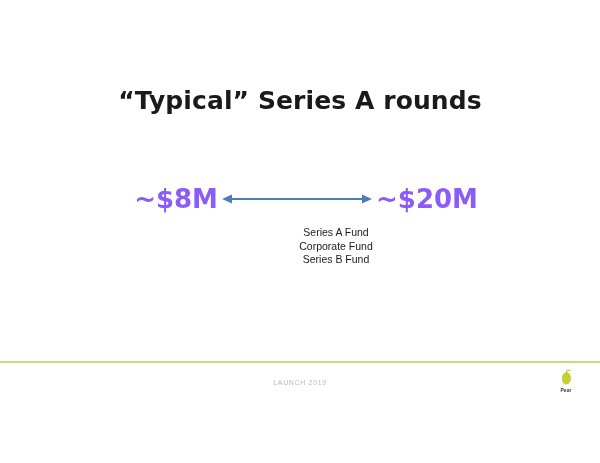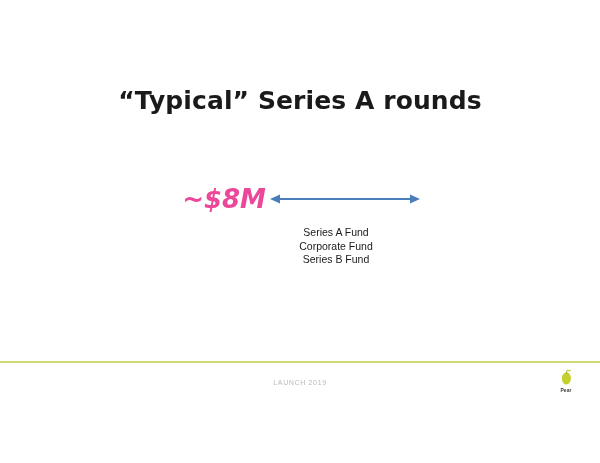--- a/index.html
+++ b/index.html
@@ -40,24 +40,23 @@
     width: 600px;
     height: 34px;
     display: flex;
     align-items: center;
     justify-content: center;
   }
   .range-value {
     font-family: "DejaVu Sans", sans-serif;
     font-size: 26px;
     font-weight: bold;
-    color: #ec4899;
+    color: #8b5cf6;
     white-space: nowrap;
     line-height: 1;
-    font-style: italic;
   }
   .range-value.left  { width: 90px; text-align: right; }
   .range-value.right { width: 96px; text-align: left; }
 
   .arrow-wrap {
     width: 158px;
     height: 20px;
     position: relative;
     display: flex;
     align-items: center;
@@ -140,20 +139,21 @@
     <div class="range-value left">~$8M</div>
 
     <div class="arrow-wrap">
       <svg class="arrow-svg" width="152" height="16" viewBox="0 0 152 16">
         <line x1="9" y1="8" x2="143" y2="8" stroke="#4a7ebb" stroke-width="2.1" stroke-linecap="butt"></line>
         <polygon points="1,8 11,3.4 11,12.6" fill="#4a7ebb"></polygon>
         <polygon points="151,8 141,3.4 141,12.6" fill="#4a7ebb"></polygon>
       </svg>
     </div>
 
+    <div class="range-value right">~$20M</div>
 
   </div>
 
   <div class="fund-list">
     <div class="fund-item">Series A Fund</div>
     <div class="fund-item">Corporate Fund</div>
     <div class="fund-item">Series B Fund</div>
   </div>
 
   <div class="footer-rule"></div>

